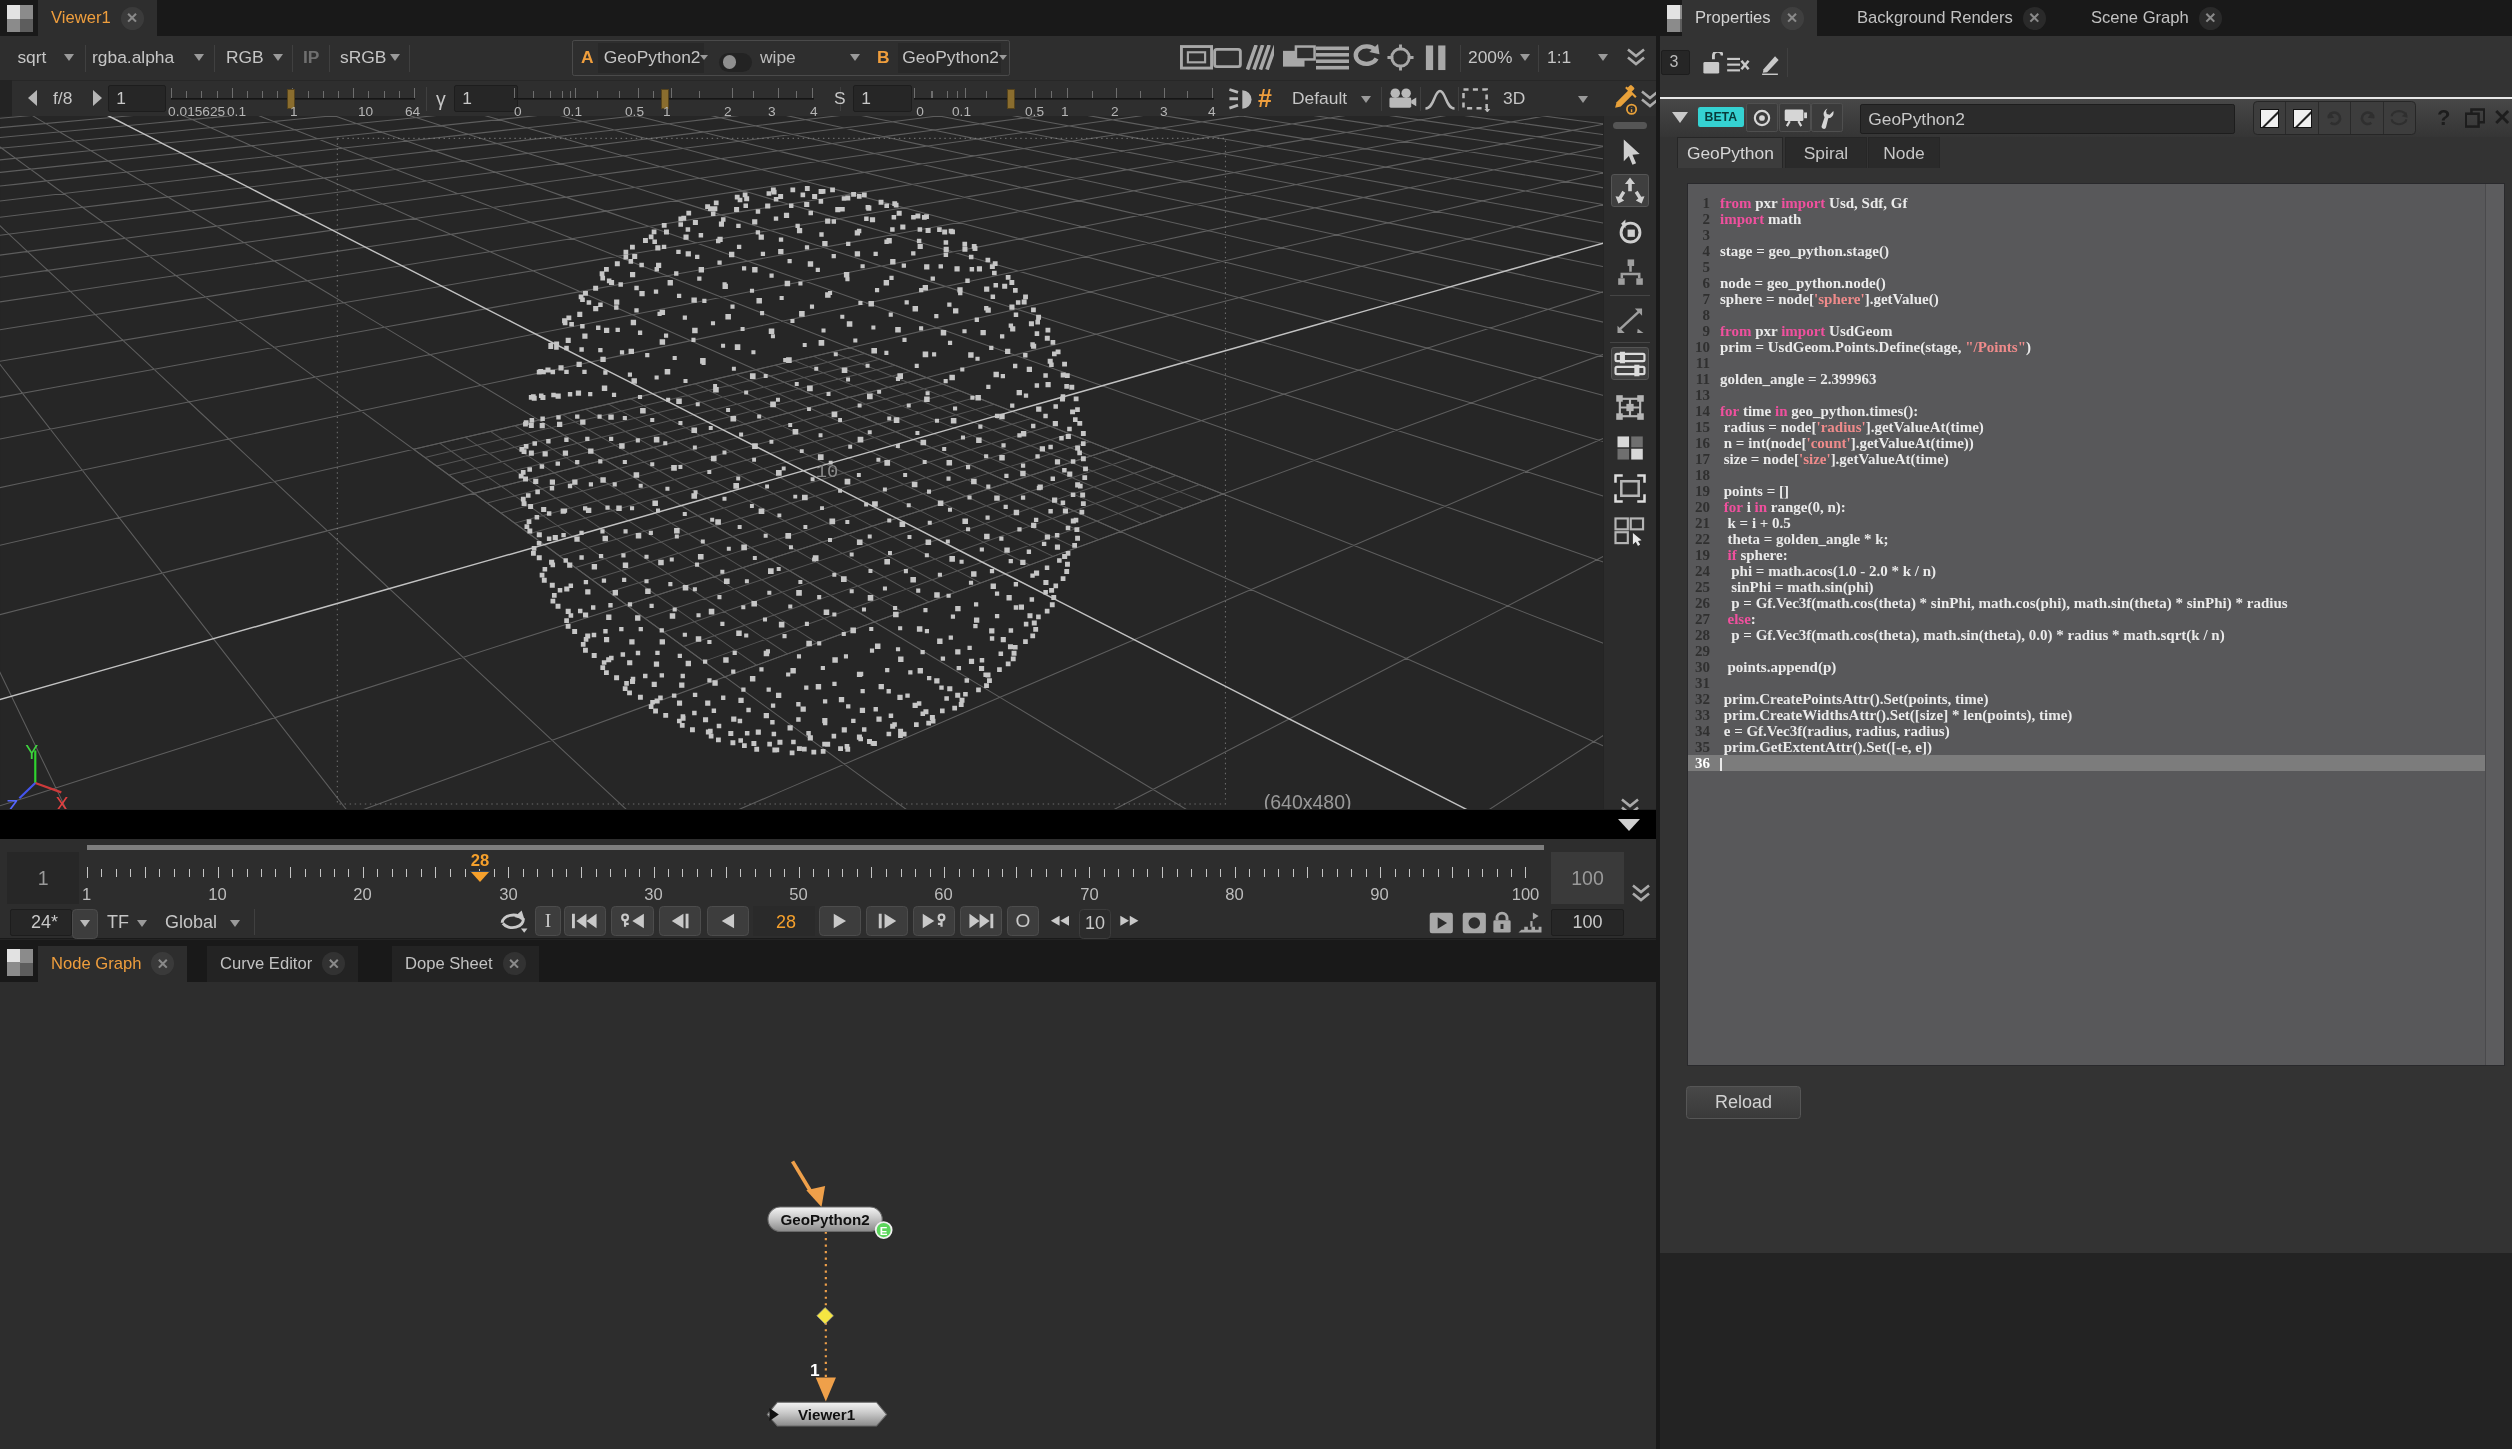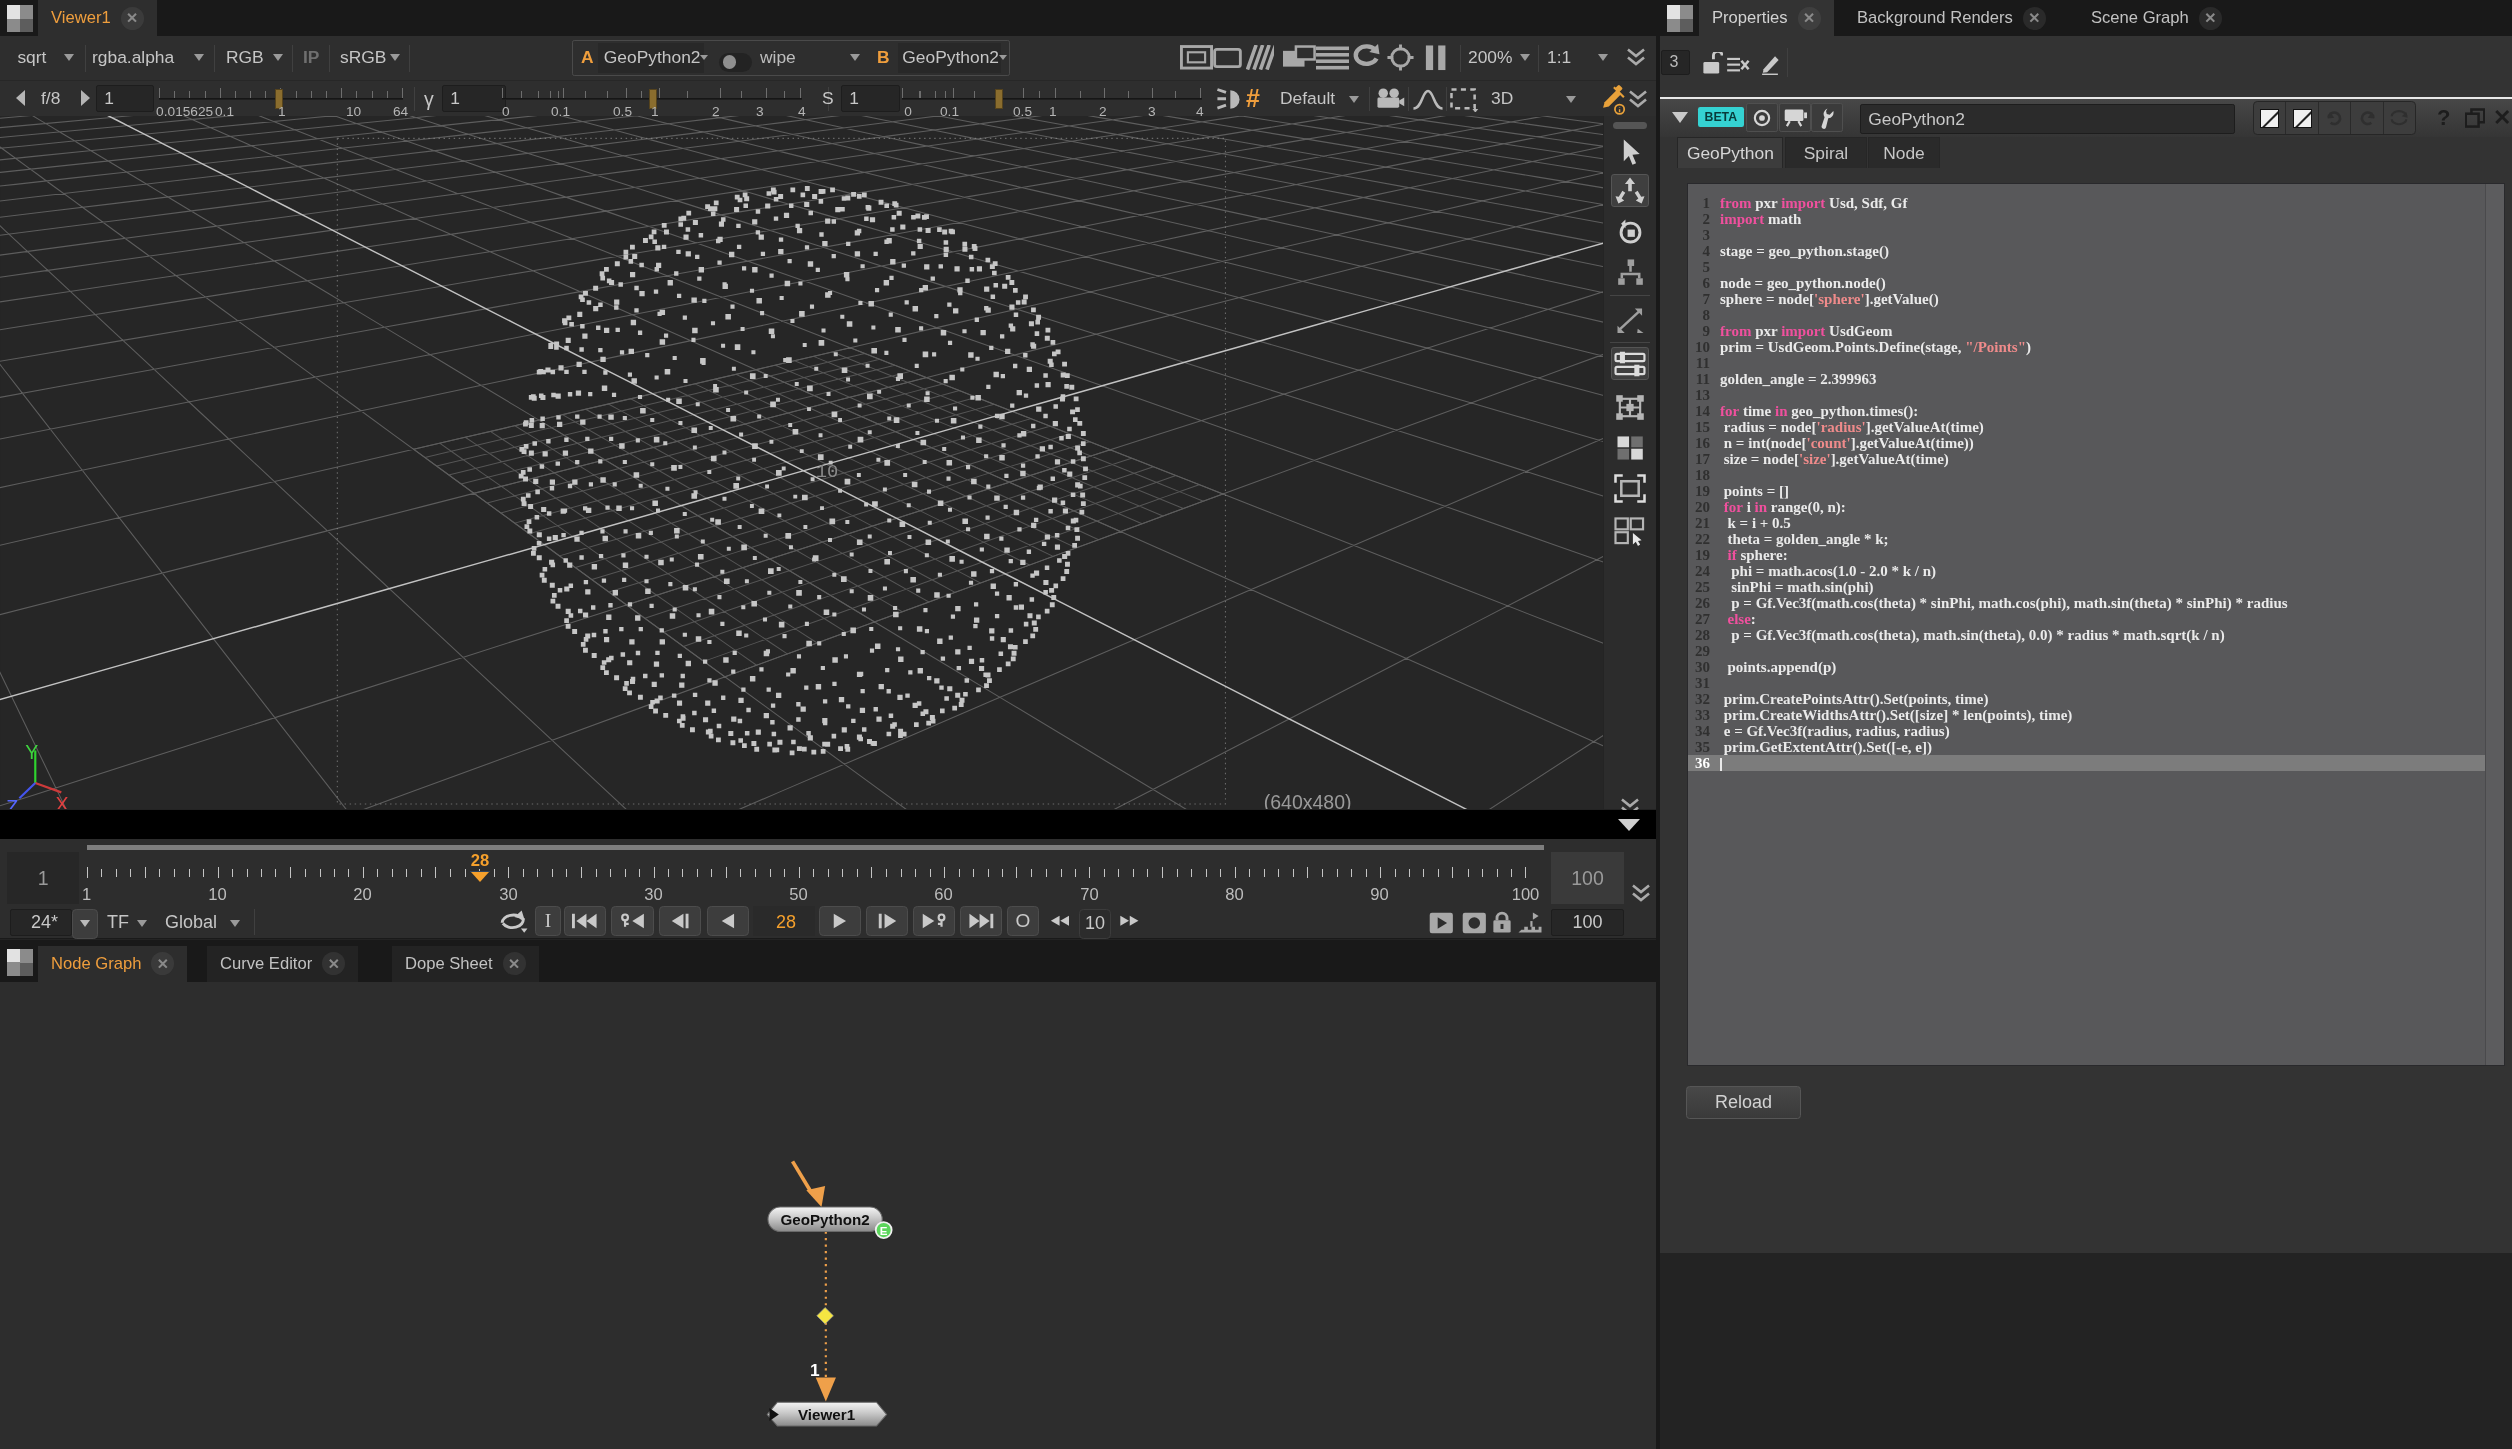--- a/index.html
+++ b/index.html
@@ -7,21 +7,21 @@
 .sep{position:absolute;width:1.4px;background:#404040}
 #vtabbar{left:0;top:0;width:1656px;height:36px;background:#191919}
 .paneicon{position:absolute;left:7.2px;top:5px;width:26px;height:27px;background:#8b8b8b}
 .paneicon:before{content:"";position:absolute;left:0;top:0;width:13px;height:13.7px;background:#e2e2e2}
 .paneicon:after{content:"";position:absolute;right:0;bottom:0;width:13px;height:13px;background:#5d5d5d}
 .tab{position:absolute;top:0;height:36px;display:flex;align-items:center;padding:0 13px;color:#c2c2c2;font-size:16.6px}
 .tab .x{margin-left:10px;color:#8a8a8a;font-size:14.5px;font-weight:bold;width:23px;height:23px;border-radius:50%;background:rgba(120,120,120,0.18);display:inline-flex;align-items:center;justify-content:center}
 .tab.active{background:#2e2e2e;color:#ef9e3d}
 #vtool1{left:0;top:36px;width:1656px;height:44px;background:#2e2e2e;font-size:17.4px;color:#c6c6c6}
 #vtool1 > span, #vtool1 > div{position:absolute}
-#vtool2{left:0;top:80px;width:1656px;height:36px;background:#2e2e2e;border-top:0.7px solid #272727;font-size:17.4px;color:#c6c6c6}
+#vtool2{left:12px;top:80px;width:1656px;height:36px;background:#2e2e2e;border-top:0.7px solid #272727;font-size:17.4px;color:#c6c6c6}
 #vtool2 > span, #vtool2 > div{position:absolute}
 .ibox{background:#262626;border:0.7px solid #1d1d1d;border-radius:2.2px;color:#c8c8c8;display:inline-flex;align-items:center;padding-left:7.2px}
 .slider{position:absolute;height:2.9px;background:#1f1f1f;border-top:0.7px solid #161616}
 .slider .hndl{position:absolute;top:-9.4px;width:8px;height:20px;background:#8a6d2e;border:0.7px solid #55431d}
 .slider .stick{position:absolute;top:-8px;width:1.4px;height:7.2px;background:#6e6e6e}
 .slider .stick.big{top:-11px;height:10px}
 .slbl{position:absolute;top:5px;font-size:13.7px;color:#b5b5b5}
 #viewport{left:0;top:116px;width:1656px;height:693px;background:#262626;overflow:hidden}
 #vtoolbar-r{left:1603px;top:116px;width:53px;height:693px;background:#2c2c2c;border-left:0.7px solid #242424}
 .rico{position:absolute;left:7.2px;width:38px;height:33px;display:flex;align-items:center;justify-content:center}
@@ -658,21 +658,21 @@
     <text x="1222" y="350" fill="#fff" font-size="16" font-weight="bold" text-anchor="middle">E</text>
     <path d="M1075 581 L1212 581 L1226 598 L1212 614 L1075 614 L1061 598 Z" fill="url(#g1)" stroke="#6a6a6a" stroke-width="1.5"></path>
     <text x="1143" y="606" fill="#101010" font-size="21" font-weight="bold" text-anchor="middle">Viewer1</text>
     <path d="M1064 589 l13 9 l-13 9 Z" fill="#111"></path>
   </svg>
 </div>
 
 <div class="abs" id="rdivider"></div>
 <div class="abs" id="ptabbar">
   <div class="paneicon"></div>
-  <div class="tab active" style="left:39px;background:#333;color:#d2d2d2">Properties<span class="x">✕</span></div>
+  <div class="tab active" style="left:22px;background:#333;color:#d2d2d2">Properties<span class="x">✕</span></div>
   <div class="tab" style="left:184px">Background Renders<span class="x">✕</span></div>
   <div class="tab" style="left:418px">Scene Graph<span class="x">✕</span></div>
 </div>
 <div class="abs" id="pcontent"></div>
 <div class="abs" id="ptool">
   <div class="ibox" style="left:1.4px;top:13.7px;width:29px;height:25px;color:#bbb;font-size:16px">3</div>
   <span style="left:41px;top:16px"><svg width="22" height="23" viewBox="0 0 30 32" style="">
         <rect x="3" y="14" width="22" height="16" rx="2" fill="#c9c9c9"></rect>
         <path d="M9 14 v-5 a6 6 0 0 1 12 0" fill="none" stroke="#c9c9c9" stroke-width="4" transform="translate(8,-4)"></path>
       </svg></span>

